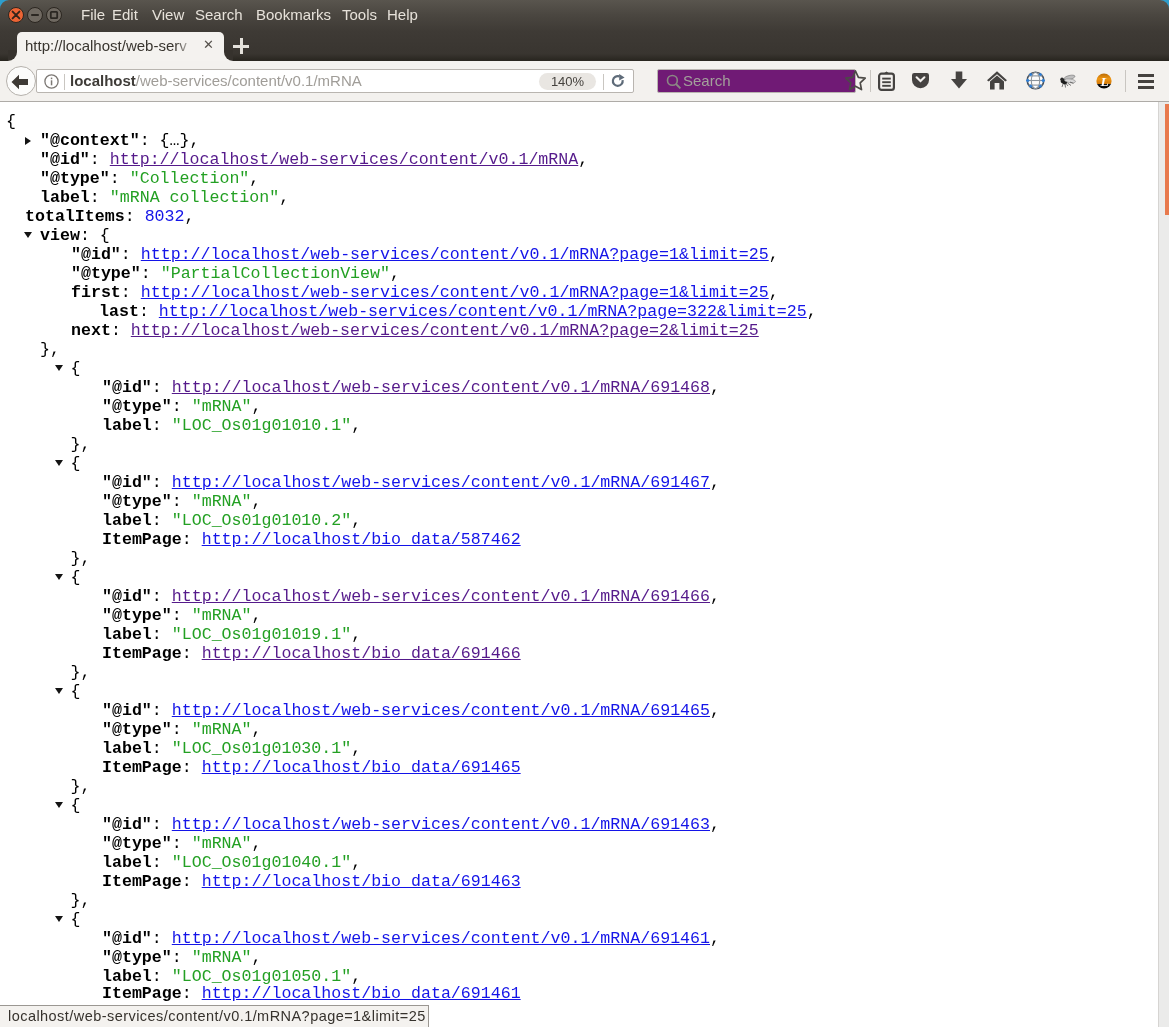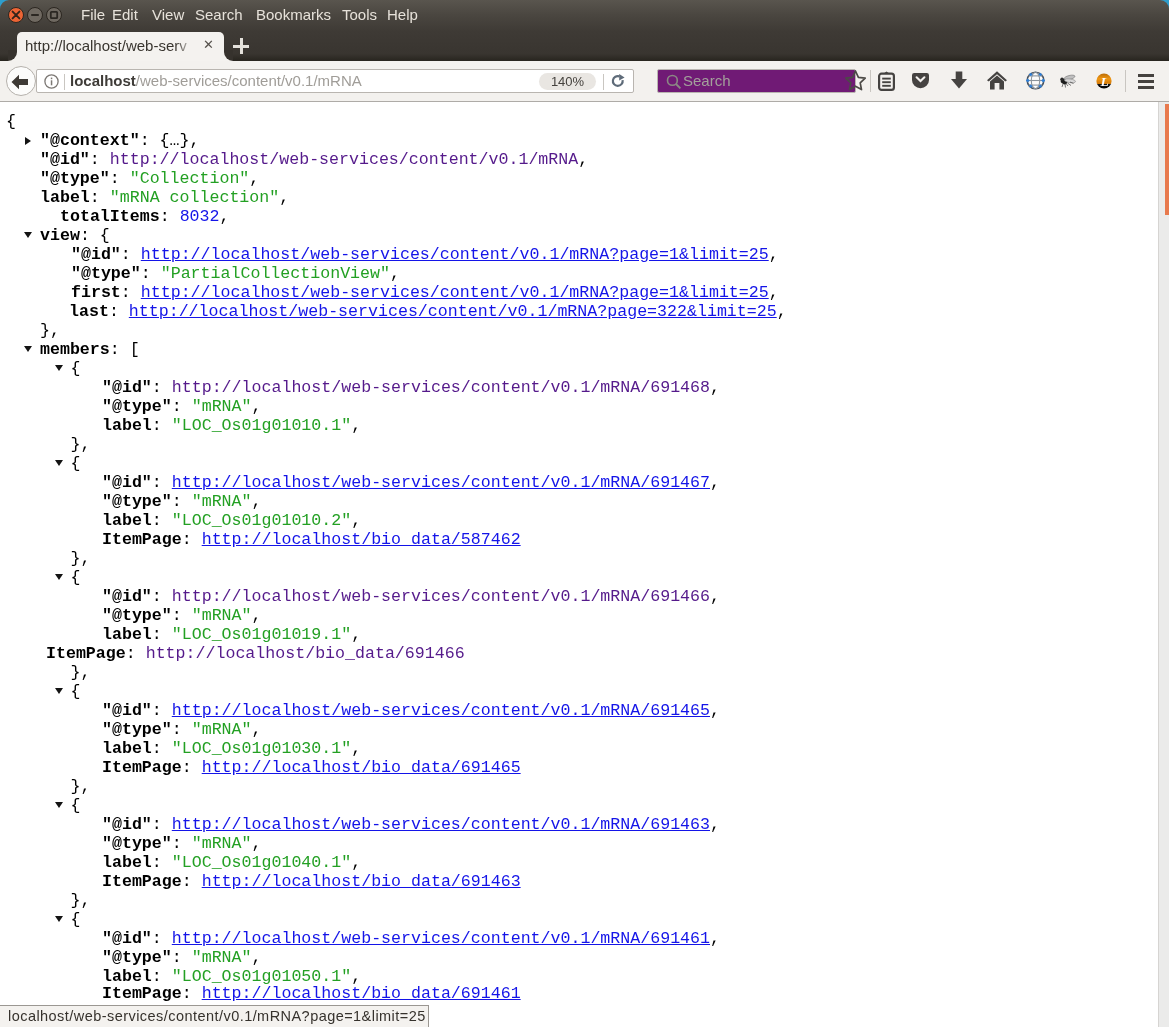--- a/index.html
+++ b/index.html
@@ -41,21 +41,21 @@
        border:1px solid #b9b5b0;border-radius:2px;}
   .sep{position:absolute;width:1px;background:#c9c6c1;}
   
   #content{position:absolute;left:0;top:102px;width:1158px;height:925px;background:#fff;
        overflow:hidden;font-family:"Liberation Mono",monospace;font-size:16.63px;}
   .ln{position:relative;height:19px;line-height:19px;white-space:pre;color:#000;}
   .k{font-weight:bold;}
   .s{color:#23a023;}
   .n{color:#1414e8;}
   a.lb{color:#1414e8;text-decoration:underline;}
-  a.lp{color:#551a8b;}
+  a.lp{color:#551a8b;text-decoration:underline;}
   .td{position:absolute;top:5.5px;width:0;height:0;border-left:4px solid transparent;
       border-right:4px solid transparent;border-top:6px solid #141414;}
   .trt{position:absolute;top:5.5px;width:0;height:0;border-top:4px solid transparent;
       border-bottom:4px solid transparent;border-left:6px solid #141414;}
   
   #sbar{position:absolute;left:1158px;top:102px;width:11px;height:925px;background:#ebebea;
         border-left:1px solid #d6d4d2;box-sizing:border-box;}
   #sthumb{position:absolute;left:1165px;top:104px;width:4px;height:111px;background:#e87a4e;}
   
   #status{position:absolute;left:-1px;top:1005px;width:430px;height:24px;background:#f4f2ef;
@@ -202,44 +202,44 @@
   <div style="position:absolute;left:1138px;top:18.8px;width:16px;height:3.4px;background:#45423f"></div>
   <div style="position:absolute;left:1138px;top:24.6px;width:16px;height:3.4px;background:#45423f"></div>
 </div>
 <div id="content">
 <div id="json" style="padding-top:10px">
 <div class="ln" style="padding-left:6px">{</div>
 <div class="ln" style="padding-left:40px"><span class="trt" style="left:25px"></span><span class="k">"@context"</span>: {…},</div>
 <div class="ln" style="padding-left:40px"><span class="k">"@id"</span>: <a class="lp">http://localhost/web-services/content/v0.1/mRNA</a>,</div>
 <div class="ln" style="padding-left:40px"><span class="k">"@type"</span>: <span class="s">"Collection"</span>,</div>
 <div class="ln" style="padding-left:40px"><span class="k">label</span>: <span class="s">"mRNA collection"</span>,</div>
-<div class="ln" style="padding-left:60px"><span class="k">totalItems</span>: <span class="n">8032</span>,</div>
+<div class="ln" style="padding-left:25px"><span class="k">totalItems</span>: <span class="n">8032</span>,</div>
 <div class="ln" style="padding-left:40px"><span class="td" style="left:24px"></span><span class="k">view</span>: {</div>
 <div class="ln" style="padding-left:71px"><span class="k">"@id"</span>: <a class="lb">http://localhost/web-services/content/v0.1/mRNA?page=1&amp;limit=25</a>,</div>
 <div class="ln" style="padding-left:71px"><span class="k">"@type"</span>: <span class="s">"PartialCollectionView"</span>,</div>
 <div class="ln" style="padding-left:71px"><span class="k">first</span>: <a class="lb">http://localhost/web-services/content/v0.1/mRNA?page=1&amp;limit=25</a>,</div>
-<div class="ln" style="padding-left:69px"><span class="k">last</span>: <a class="lb">http://localhost/web-services/content/v0.1/mRNA?page=322&amp;limit=25</a>,</div>
+<div class="ln" style="padding-left:99px"><span class="k">last</span>: <a class="lb">http://localhost/web-services/content/v0.1/mRNA?page=322&amp;limit=25</a>,</div>
+<div class="ln" style="padding-left:71px"><span class="k">next</span>: <a class="lp">http://localhost/web-services/content/v0.1/mRNA?page=2&amp;limit=25</a></div>
 <div class="ln" style="padding-left:40px">},</div>
-<div class="ln" style="padding-left:40px"><span class="td" style="left:24px"></span><span class="k">members</span>: [</div>
 <div class="ln" style="padding-left:70.5px"><span class="td" style="left:55px"></span>{</div>
 <div class="ln" style="padding-left:102px"><span class="k">"@id"</span>: <a class="lp">http://localhost/web-services/content/v0.1/mRNA/691468</a>,</div>
 <div class="ln" style="padding-left:102px"><span class="k">"@type"</span>: <span class="s">"mRNA"</span>,</div>
 <div class="ln" style="padding-left:102px"><span class="k">label</span>: <span class="s">"LOC_Os01g01010.1"</span>,</div>
 <div class="ln" style="padding-left:70.5px">},</div>
 <div class="ln" style="padding-left:70.5px"><span class="td" style="left:55px"></span>{</div>
 <div class="ln" style="padding-left:102px"><span class="k">"@id"</span>: <a class="lb">http://localhost/web-services/content/v0.1/mRNA/691467</a>,</div>
 <div class="ln" style="padding-left:102px"><span class="k">"@type"</span>: <span class="s">"mRNA"</span>,</div>
 <div class="ln" style="padding-left:102px"><span class="k">label</span>: <span class="s">"LOC_Os01g01010.2"</span>,</div>
 <div class="ln" style="padding-left:102px"><span class="k">ItemPage</span>: <a class="lb">http://localhost/bio_data/587462</a></div>
 <div class="ln" style="padding-left:70.5px">},</div>
 <div class="ln" style="padding-left:70.5px"><span class="td" style="left:55px"></span>{</div>
 <div class="ln" style="padding-left:102px"><span class="k">"@id"</span>: <a class="lp">http://localhost/web-services/content/v0.1/mRNA/691466</a>,</div>
 <div class="ln" style="padding-left:102px"><span class="k">"@type"</span>: <span class="s">"mRNA"</span>,</div>
 <div class="ln" style="padding-left:102px"><span class="k">label</span>: <span class="s">"LOC_Os01g01019.1"</span>,</div>
-<div class="ln" style="padding-left:46px"><span class="k">ItemPage</span>: <a class="lp">http://localhost/bio_data/691466</a></div>
+<div class="ln" style="padding-left:102px"><span class="k">ItemPage</span>: <a class="lp">http://localhost/bio_data/691466</a></div>
 <div class="ln" style="padding-left:70.5px">},</div>
 <div class="ln" style="padding-left:70.5px"><span class="td" style="left:55px"></span>{</div>
 <div class="ln" style="padding-left:102px"><span class="k">"@id"</span>: <a class="lb">http://localhost/web-services/content/v0.1/mRNA/691465</a>,</div>
 <div class="ln" style="padding-left:102px"><span class="k">"@type"</span>: <span class="s">"mRNA"</span>,</div>
 <div class="ln" style="padding-left:102px"><span class="k">label</span>: <span class="s">"LOC_Os01g01030.1"</span>,</div>
 <div class="ln" style="padding-left:102px"><span class="k">ItemPage</span>: <a class="lb">http://localhost/bio_data/691465</a></div>
 <div class="ln" style="padding-left:70.5px">},</div>
 <div class="ln" style="padding-left:70.5px"><span class="td" style="left:55px"></span>{</div>
 <div class="ln" style="padding-left:102px"><span class="k">"@id"</span>: <a class="lb">http://localhost/web-services/content/v0.1/mRNA/691463</a>,</div>
 <div class="ln" style="padding-left:102px"><span class="k">"@type"</span>: <span class="s">"mRNA"</span>,</div>

